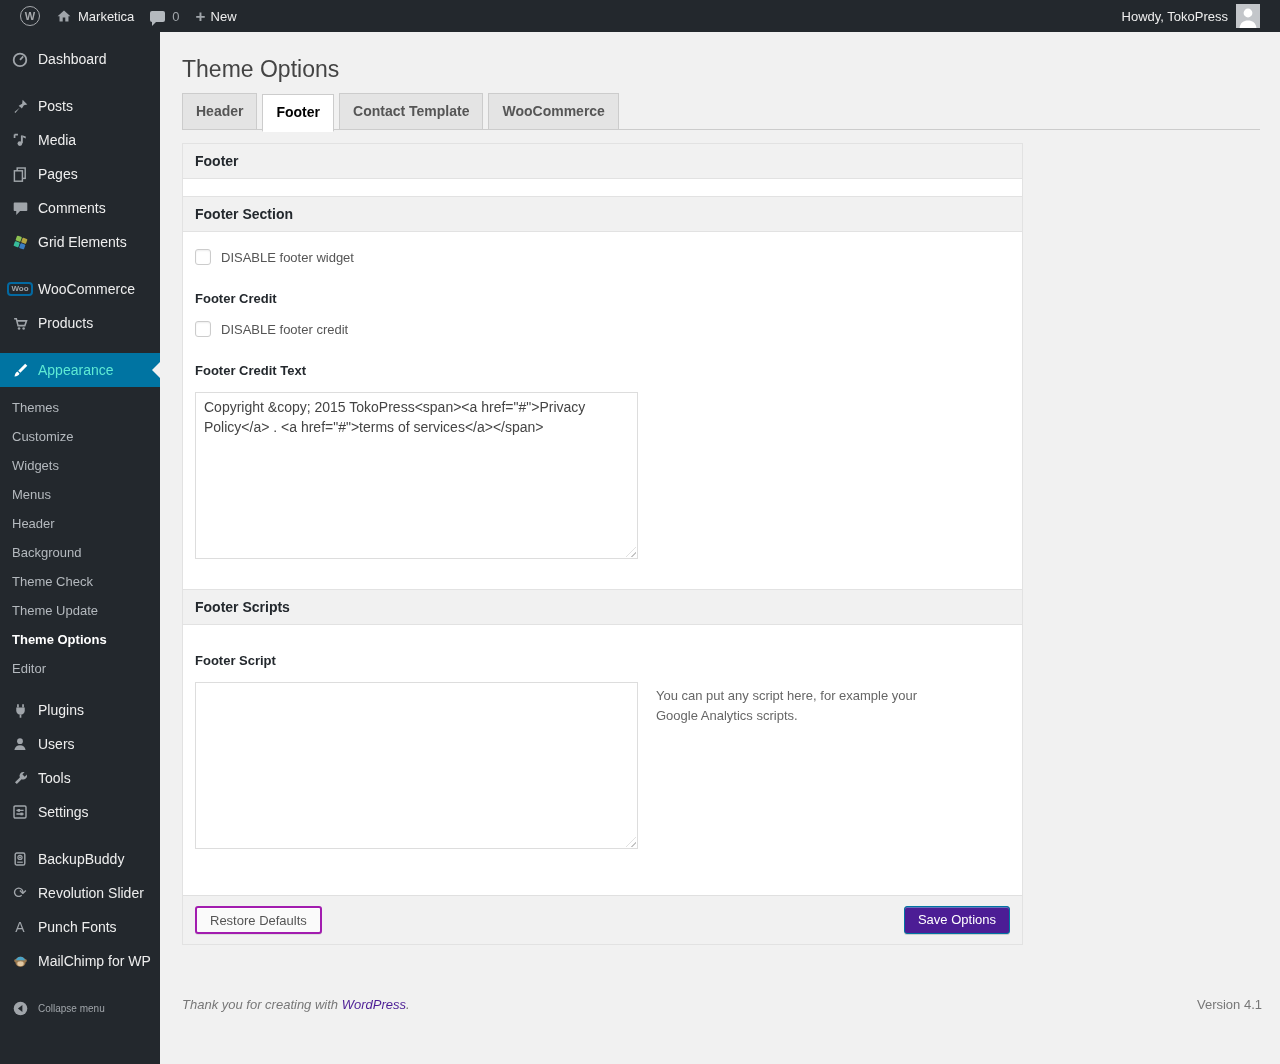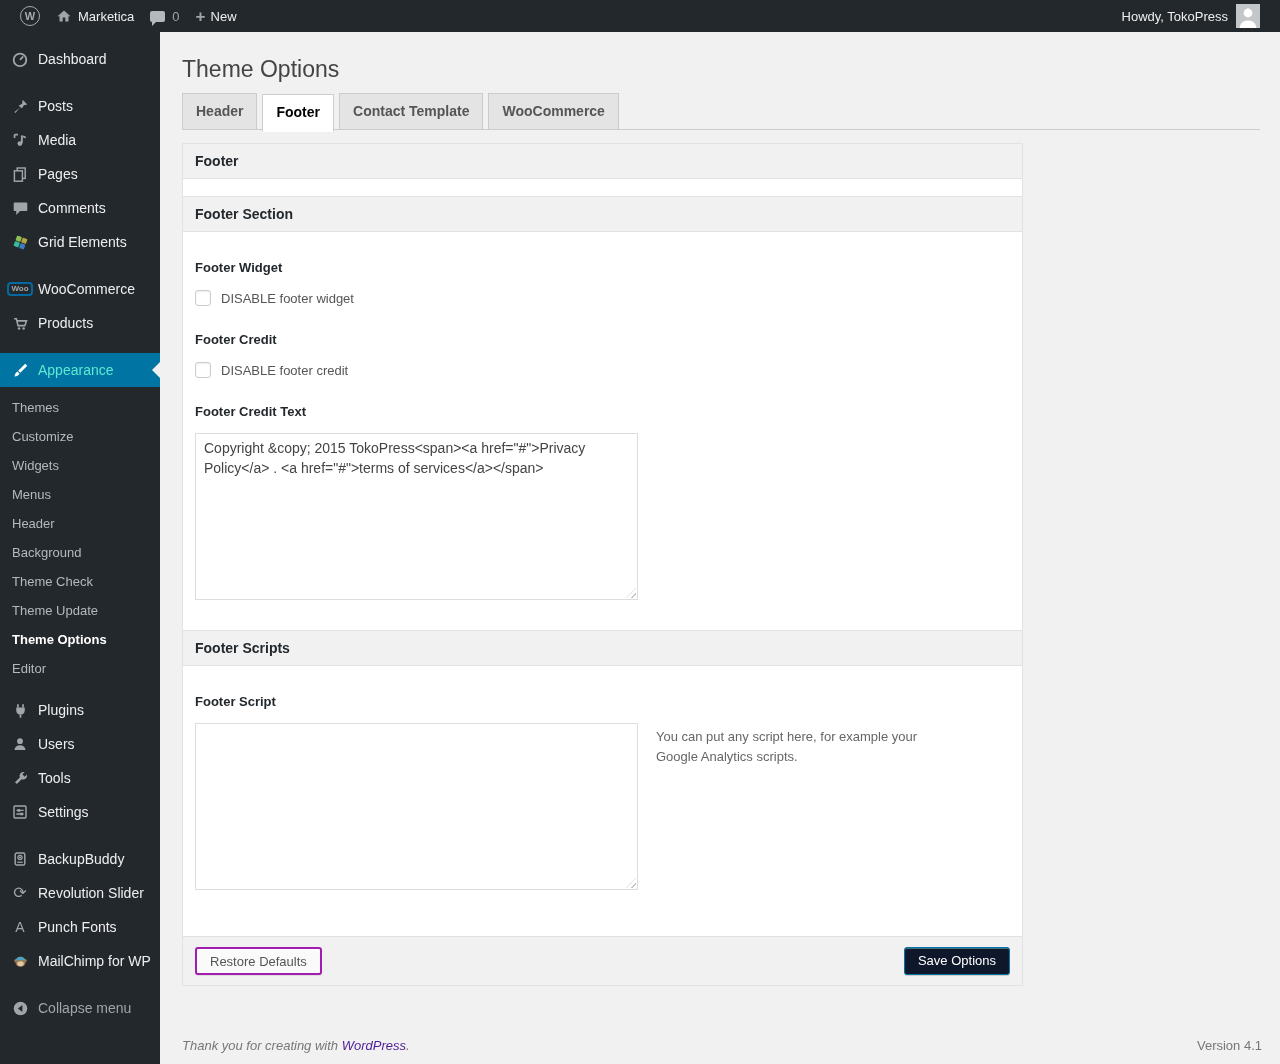--- a/index.html
+++ b/index.html
@@ -26,21 +26,21 @@
   .mi { display:flex; align-items:center; height:34px; color:#eee; font-size:14px; cursor:pointer; position:relative; }
   .mi .ico { width:20px; margin:0 8px 0 10px; display:flex; justify-content:center; align-items:center; color:#a0a5aa; }
   .group-gap { margin-top:13px; }
   .mi.current { background:#0074a2; color:#5eead4; }
   .mi.current .ico { color:#fff; }
   .mi.current::after { content:""; position:absolute; right:0; top:50%; margin-top:-8px;
                        border:8px solid transparent; border-right-color:#f1f1f1; }
   .submenu { padding:6px 0 10px; }
   .smi { display:block; padding:7px 0 7px 12px; font-size:13px; color:#b4b9be; cursor:pointer; }
   .smi.current { color:#fff; font-weight:700; }
-  .collapse { color:#a0a5aa; font-size:14px;align-items:center; }
+  .collapse { color:#a0a5aa; font-size:10px;align-items:center; }
   .woo-badge { font-size:8px; font-weight:700; color:#a0a5aa; border:2px solid #0369a1; border-radius:4px; padding:1px 2px; line-height:1; }
   .punch-a { font-size:14px; color:#a0a5aa; font-weight:400; }
   .rev-glyph { font-size:16px; color:#a0a5aa; line-height:1; }
 
   
   .content { margin-left:160px; padding:0 20px 0 22px; }
   h1.page-title { font-size:23px; font-weight:400; color:#444; margin-top:23px; line-height:29px; }
   .tabbar { margin-top:9px; border-bottom:1px solid #ccc; height:37px; }
   .tab { display:inline-block; padding:0 13px; line-height:34px; height:36px; margin-right:5px;
          background:#e4e4e4; border:1px solid #ccc; border-bottom:none; font-size:14px; font-weight:600; color:#555; cursor:pointer; }
@@ -65,21 +65,21 @@
              background:repeating-linear-gradient(-45deg, transparent 0 2.5px, #c6c6c6 2.5px 4px);
              clip-path:polygon(100% 0,100% 100%,0 100%); }
   .script-row { display:flex; align-items:flex-start; }
   .help-text { margin-left:18px; margin-top:18px; width:300px; font-size:13px; color:#666; line-height:1.55; }
   .panel-actions { display:flex; justify-content:space-between; align-items:center; background:#f1f1f1;
                    border-top:1px solid #e0e0e0; padding:10px 12px; }
   .btn { font-size:13px; line-height:26px; height:28px; padding:0 13px; border-radius:3px; cursor:pointer;
          font-family:"Liberation Sans","DejaVu Sans",sans-serif; }
   .btn-secondary { background:#fafafa; border:2px solid #a21caf; color:#555;
                    box-shadow:inset 0 1px 0 #fff, 0 1px 0 rgba(0,0,0,.08); }
-  .btn-primary { background:#0f172a; border:1px solid #0074a2; color:#fff;
+  .btn-primary { background:#4c1d95; border:1px solid #0074a2; color:#fff;
                  box-shadow:inset 0 1px 0 rgba(120,200,230,.5), 0 1px 0 rgba(0,0,0,.15); }
 
   .page-footer { width:1080px; display:flex; justify-content:space-between; margin-top:52px; font-size:13px; color:#777; }
   .thanks { font-style:italic; }
   .thanks a { color:#4c1d95; text-decoration:none; cursor:pointer; }
   svg { display:block; }
 </style>
 </head>
 <body>
 
@@ -308,21 +308,20 @@
   <div class="tabbar">
     <span class="tab">Header</span><span class="tab active">Footer</span><span class="tab">Contact Template</span><span class="tab">WooCommerce</span>
   </div>
 
   <div class="panel">
     <div class="bar panel-title">Footer</div>
     <div class="spacer"></div>
 
     <div class="bar section-h">Footer Section</div>
     <div class="fields">
-      <div class="f-label">Footer Widget</div>
       <label class="check-row">
         <input type="checkbox" style="">
         <span>DISABLE footer widget</span>
       </label>
 
       <div class="f-label">Footer Credit</div>
       <label class="check-row">
         <input type="checkbox" style="">
         <span>DISABLE footer credit</span>
       </label>

